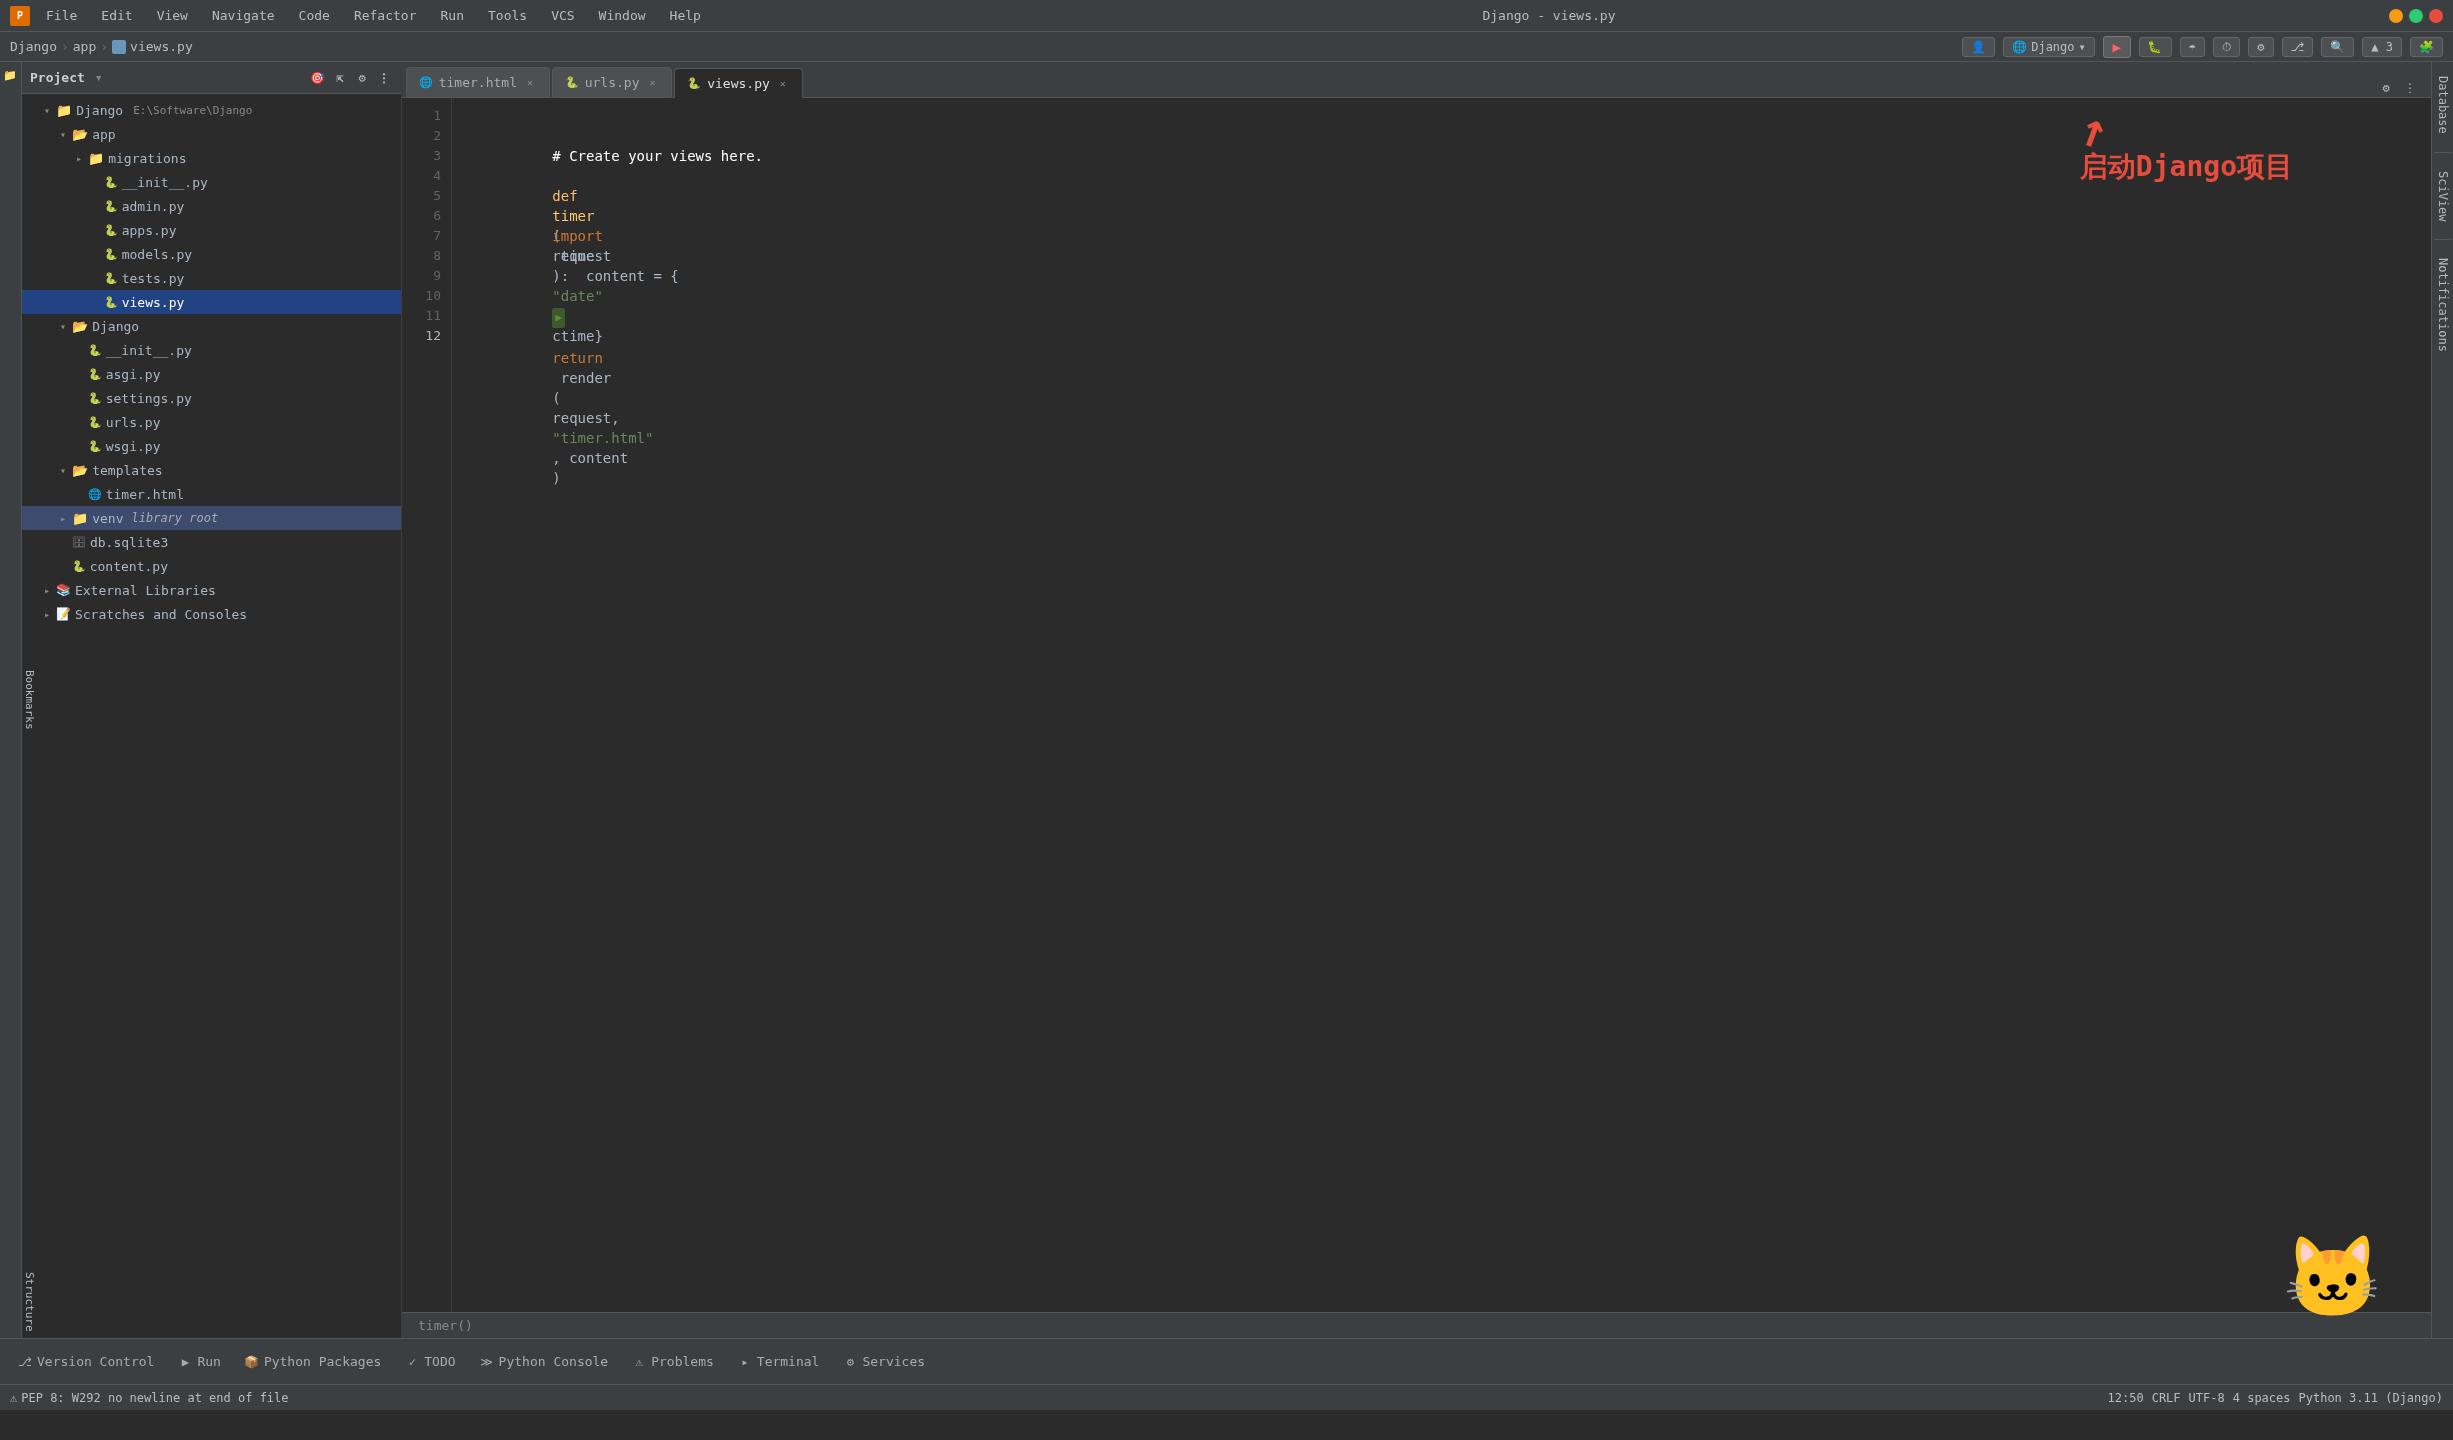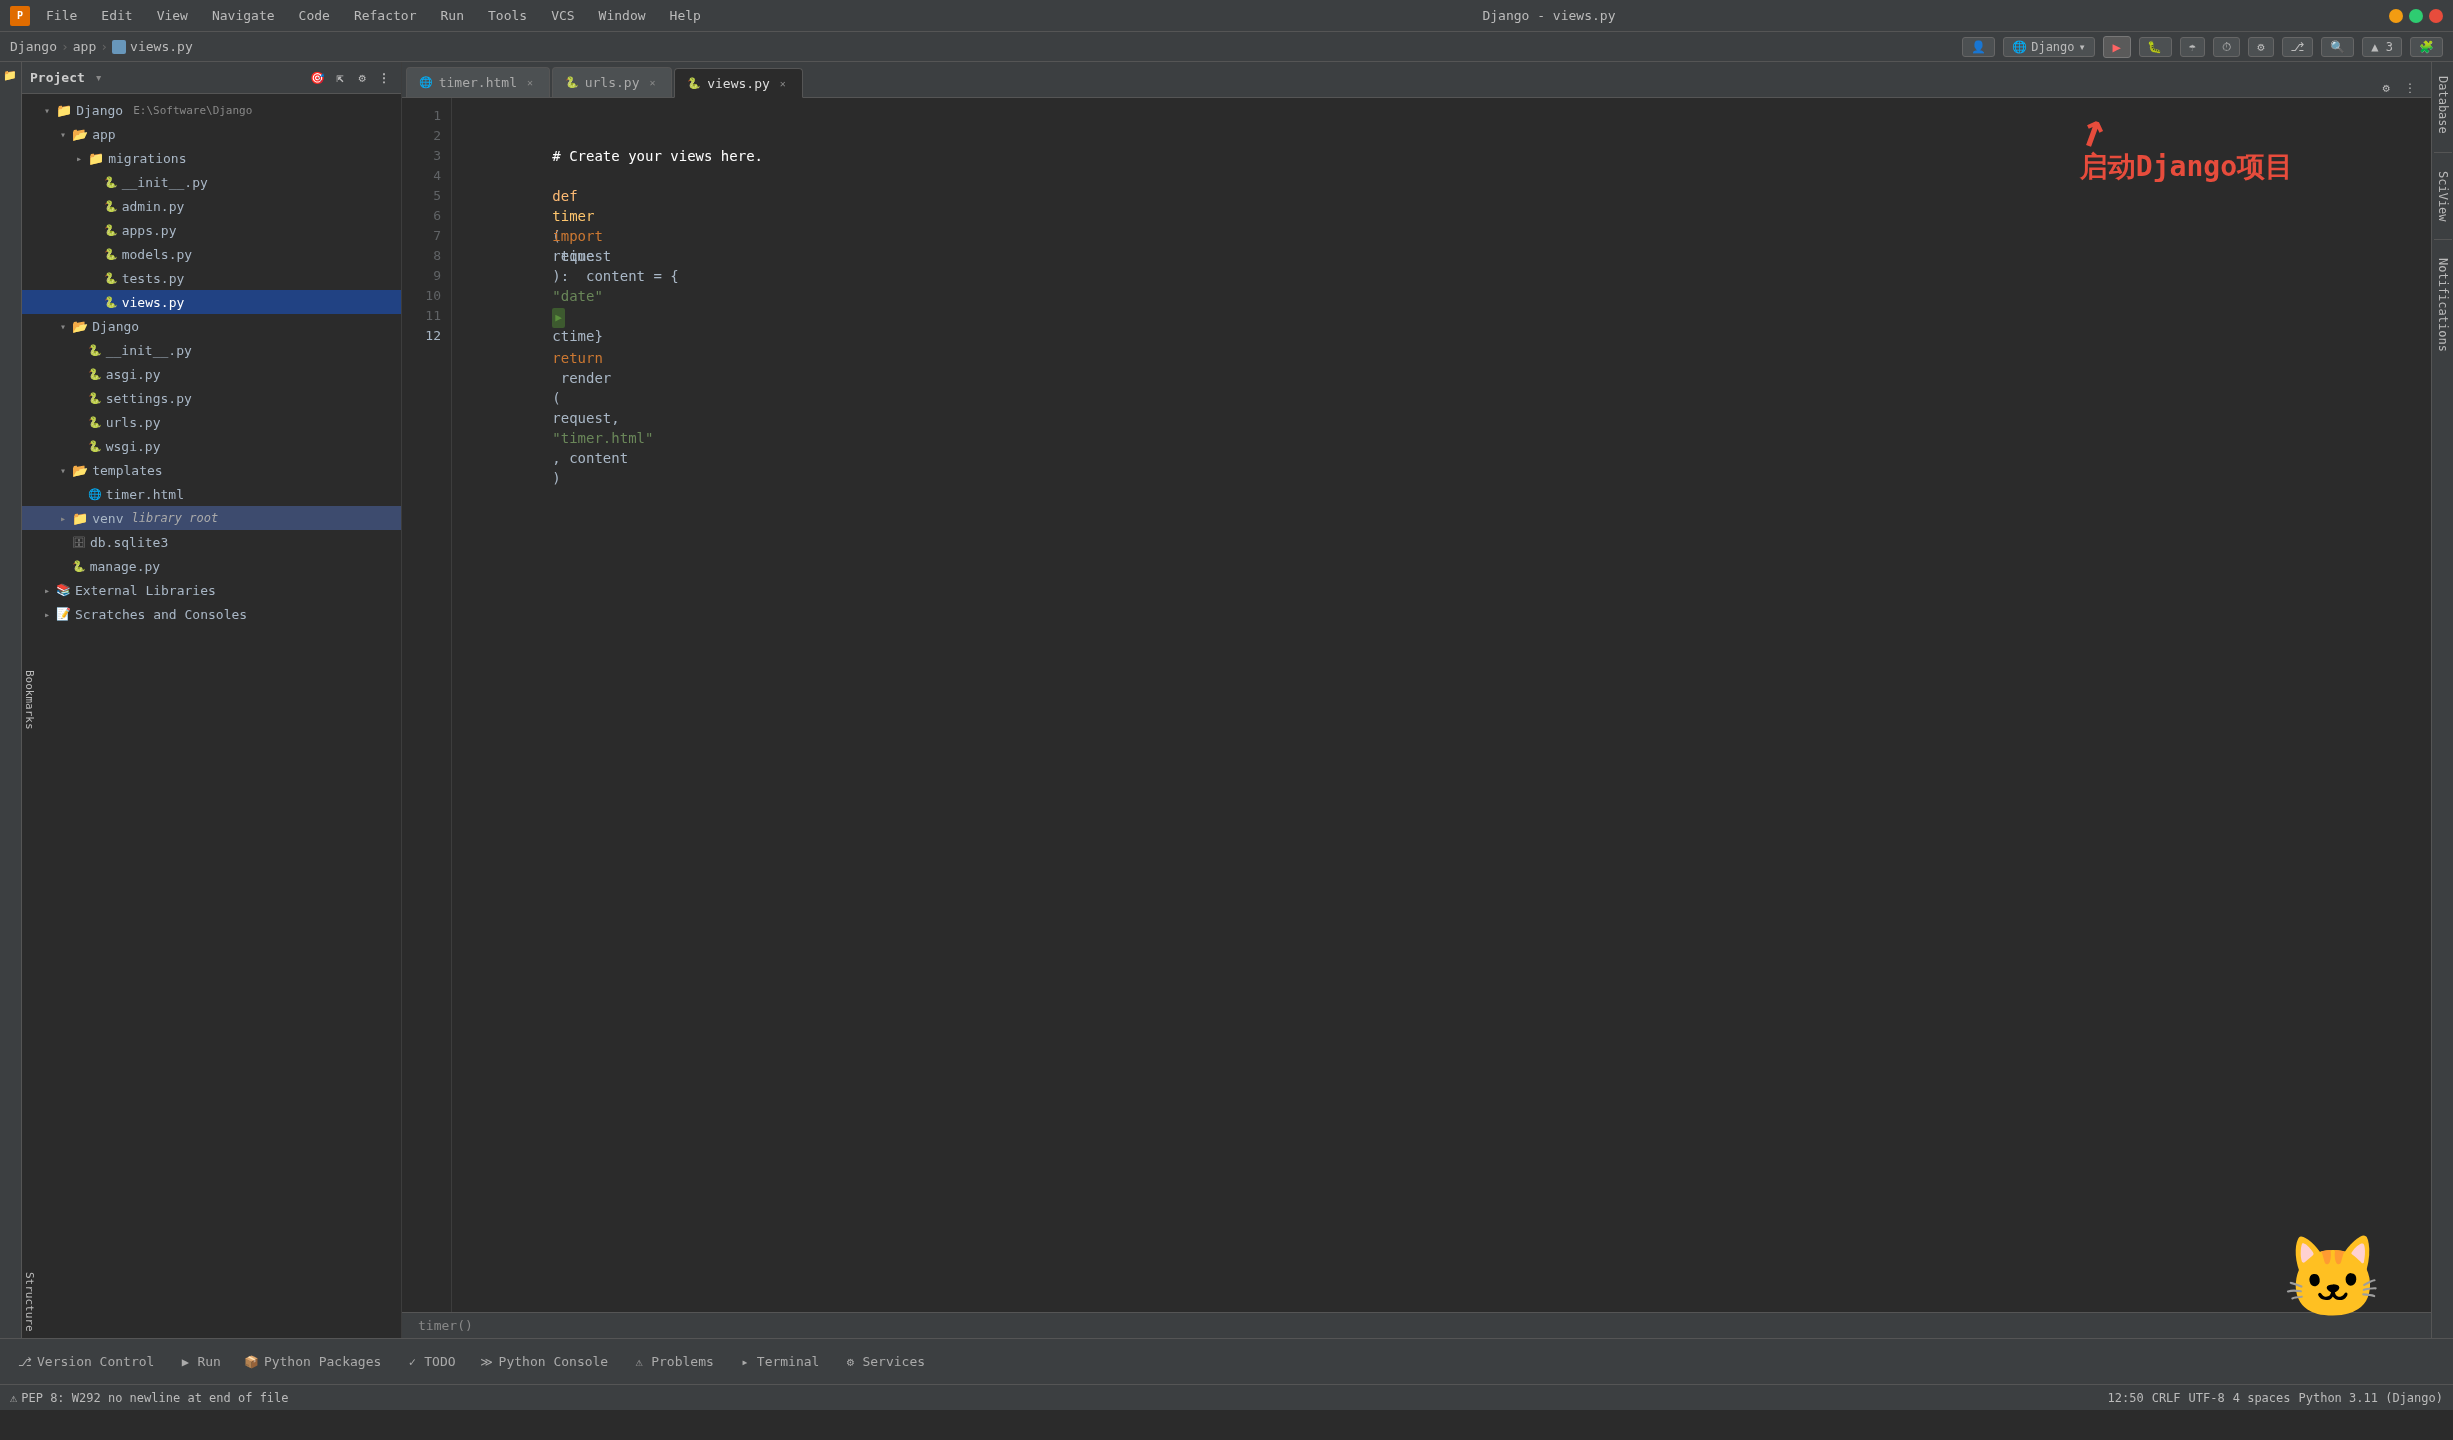--- a/index.html
+++ b/index.html
@@ -555,21 +555,21 @@
 
       <div class="tree-item indent-2">
         <span class="expand-arrow leaf"></span>
         <span class="file-icon-db">🗄</span>
         <span>db.sqlite3</span>
       </div>
 
       <div class="tree-item indent-2">
         <span class="expand-arrow leaf"></span>
         <span class="file-icon-py">🐍</span>
-        <span>manage.py</span>
+        <span>content.py</span>
       </div>
 
       <div class="tree-item indent-1">
         <span class="expand-arrow collapsed"></span>
         <span style="color:#a0c0a0; font-size:12px;">📚</span>
         <span>External Libraries</span>
       </div>
 
       <div class="tree-item indent-1">
         <span class="expand-arrow collapsed"></span>

